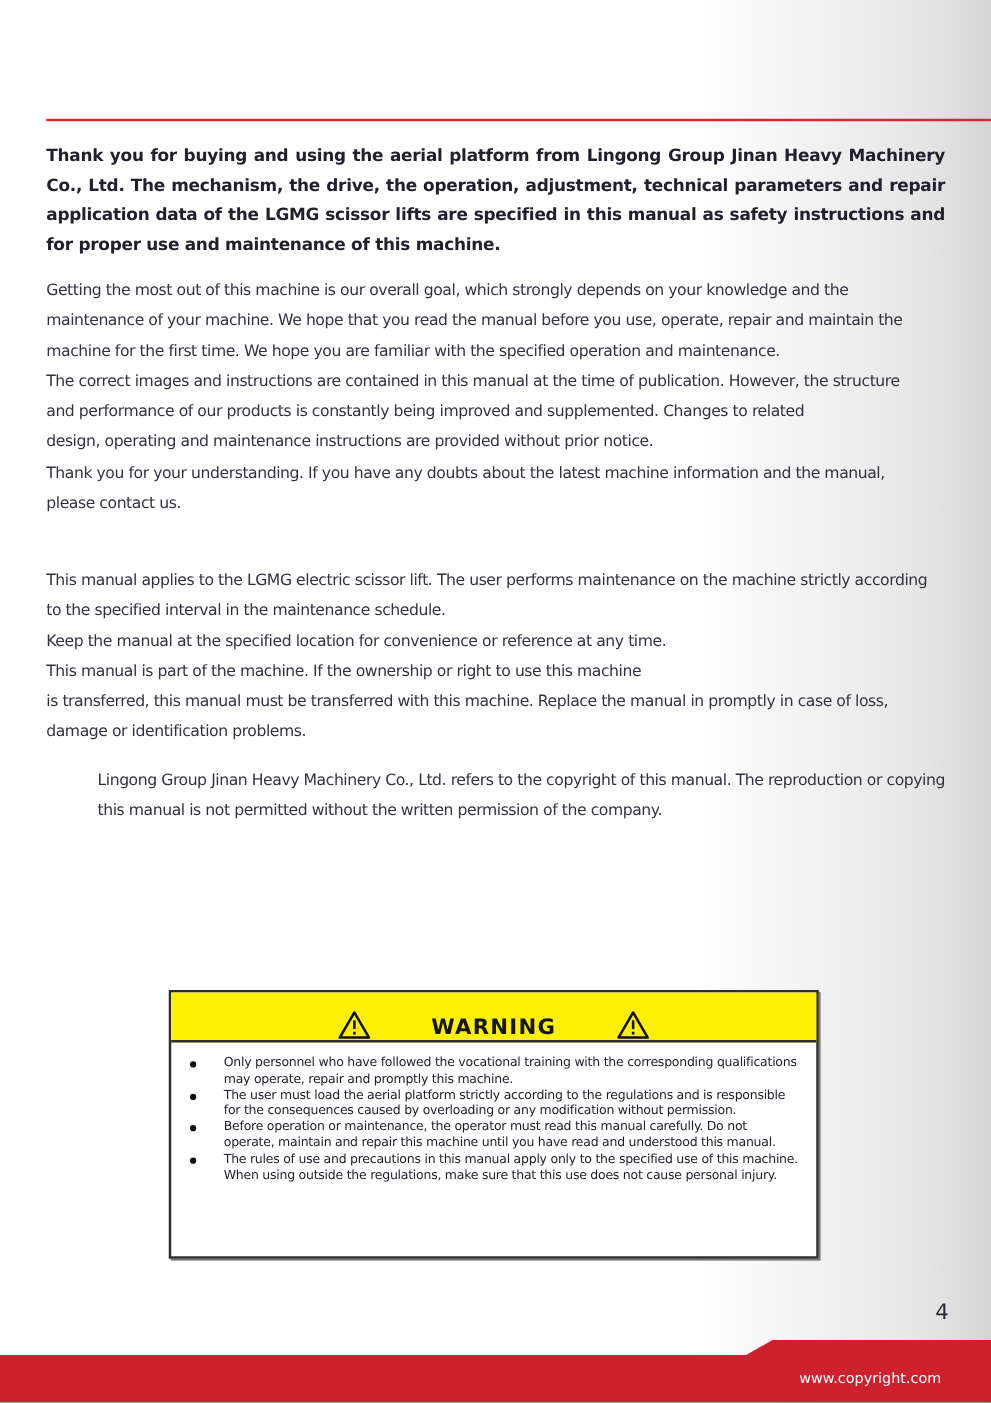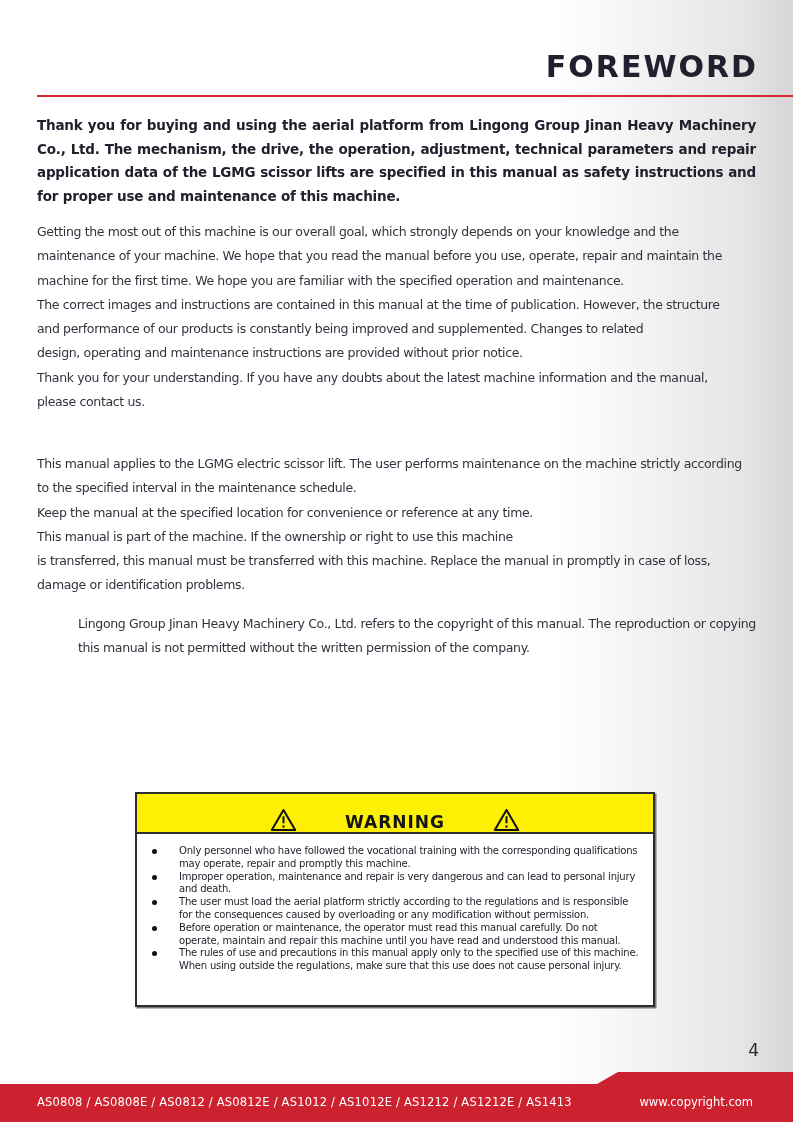--- a/index.html
+++ b/index.html
@@ -51,21 +51,20 @@
     clip-path:polygon(0 12px,597px 12px,618px 0,793px 0,793px 50px,0 50px);
   }
   .models  { position:absolute; left:37px; top:23px; font-size:11.5px; letter-spacing:0.2px; }
   .website { position:absolute; right:40px; top:23px; font-size:11.5px; }
 </style>
 </head>
 <body>
 
 <div class="page">
 
-  <div class="title">FOREWORD</div>
   <div class="rule"></div>
 
   <div class="intro">Thank you for buying and using the aerial platform from Lingong Group Jinan Heavy Machinery Co., Ltd. The mechanism, the drive, the operation, adjustment, technical parameters and repair application data of the LGMG scissor lifts are specified in this manual as safety instructions and for proper use and maintenance of this machine.</div>
 
   <div class="para para-2">Getting the most out of this machine is our overall goal, which strongly depends on your knowledge and the
 maintenance of your machine. We hope that you read the manual before you use, operate, repair and maintain the
 machine for the first time. We hope you are familiar with the specified operation and maintenance.
 The correct images and instructions are contained in this manual at the time of publication. However, the structure
 and performance of our products is constantly being improved and supplemented. Changes to related
 design, operating and maintenance instructions are provided without prior notice.
@@ -94,37 +93,32 @@
         <rect x="11.1" y="15.3" width="1.8" height="2" fill="#111"></rect>
       </svg>
     </div>
     <ul class="warnlist">
       <li>
         <span class="bdot"></span>
         <span class="btxt">Only personnel who have followed the vocational training with the corresponding qualifications may operate, repair and promptly this machine.</span>
       </li>
       <li>
         <span class="bdot"></span>
-        <span class="btxt">Improper operation, maintenance and repair is very dangerous and can lead to personal injury and death.</span>
-      </li>
-      <li>
-        <span class="bdot"></span>
         <span class="btxt">The user must load the aerial platform strictly according to the regulations and is responsible for the consequences caused by overloading or any modification without permission.</span>
       </li>
       <li>
         <span class="bdot"></span>
         <span class="btxt">Before operation or maintenance, the operator must read this manual carefully. Do not operate, maintain and repair this machine until you have read and understood this manual.</span>
       </li>
       <li>
         <span class="bdot"></span>
         <span class="btxt">The rules of use and precautions in this manual apply only to the specified use of this machine. When using outside the regulations, make sure that this use does not cause personal injury.</span>
       </li>
     </ul>
   </div>
 
   <div class="pagenum">4</div>
 
   <div class="footer">
-    <span class="models">AS0808 / AS0808E / AS0812 / AS0812E / AS1012 / AS1012E / AS1212 / AS1212E / AS1413</span>
     <span class="website">www.copyright.com</span>
   </div>
 
 </div>
 
 </body></html>

